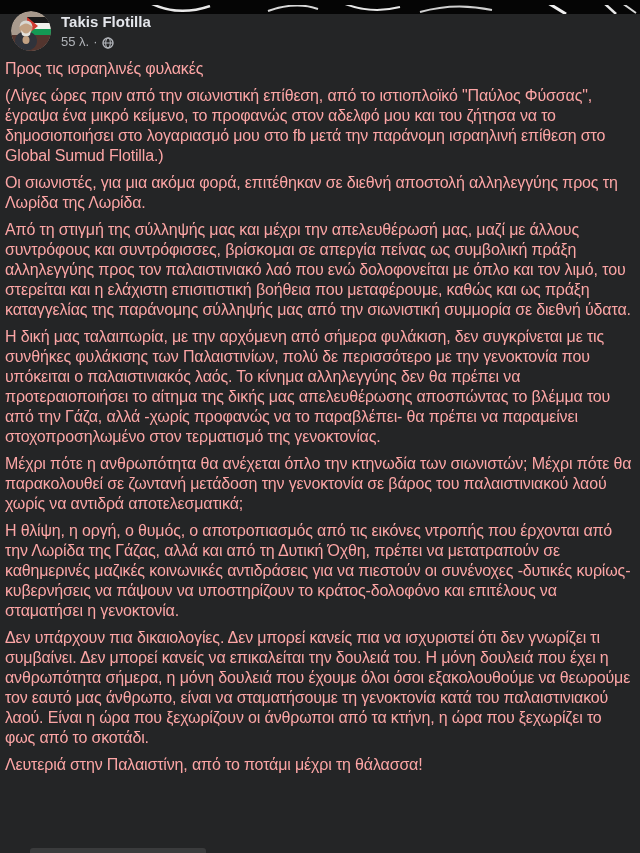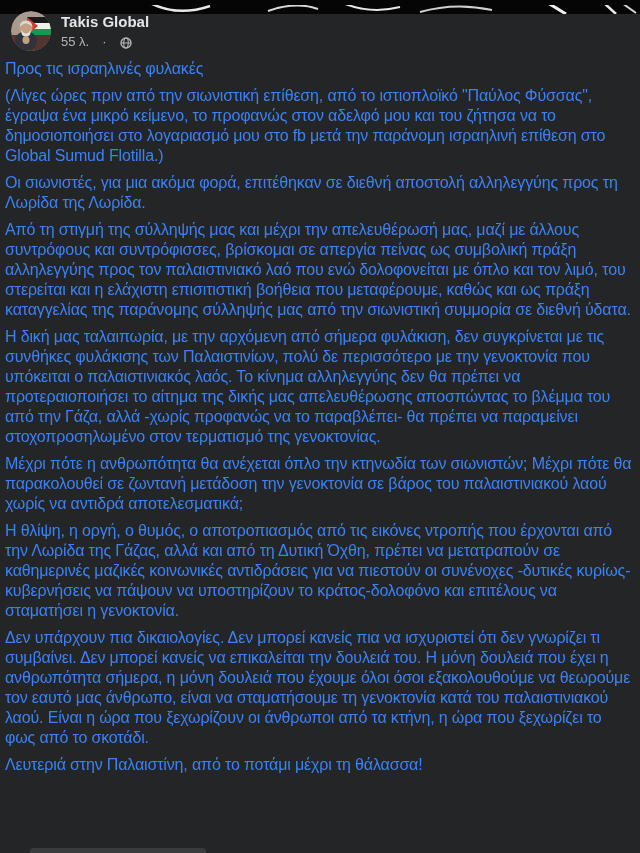--- a/index.html
+++ b/index.html
@@ -17,30 +17,30 @@
   .avatar {
     width:40px; height:40px; border-radius:50%; overflow:hidden;
     flex:0 0 40px; cursor:pointer; display:block;
   }
   .header-texts { margin-left:10px; padding-top:1px; }
   .author-name {
     font-size:15px; font-weight:bold; color:#e4e6eb; line-height:20px;
     cursor:pointer; display:inline-block;
   }
   .meta-row {
-    display:flex; align-items:center; gap:13px;
+    display:flex; align-items:center; gap:4px;
     font-size:13px; color:#b0b3b8; line-height:17px; margin-top:1px;
   }
   .meta-row a { color:#b0b3b8; text-decoration:none; cursor:pointer; }
   .globe { display:inline-block; width:12px; height:12px; margin-top:1px; }
   
   .post-body { padding:8px 6px 0 5px; }
   .post-body p {
     font-size:16px; line-height:20px; letter-spacing:-0.15px;
-    color:#3b82f6; margin-bottom:7px;
+    color:#fca5a5; margin-bottom:7px;
     white-space:pre-wrap;
   }
   
   .bottom-fragment {
     position:absolute; left:30px; bottom:0; width:176px; height:5px;
     background:#3a3b3c; border-radius:3px 3px 0 0;
   }
 </style>
 </head>
 <body>
@@ -79,21 +79,21 @@
 
         <ellipse cx="15" cy="30" rx="11" ry="10" fill="#30333b"></ellipse>
         <circle cx="15" cy="17" r="6.5" fill="#c2a183"></circle>
         <path d="M8.5,16 Q9,9.5 15,9.5 Q21,9.5 21.5,16 Q18,12.5 15,12.5 Q12,12.5 8.5,16Z" fill="#d9d7d2"></path>
         <path d="M10,19 Q15,26 20,19 L19,24 Q15,27 11,24Z" fill="#e3e1dc"></path>
         <ellipse cx="15" cy="29" rx="3.5" ry="4" fill="#c2a183"></ellipse>
       </g>
     </svg>
   </span>
   <div class="header-texts">
-    <span class="author-name">Takis Global</span>
+    <span class="author-name">Takis Flotilla</span>
     <div class="meta-row">
       <a>55 λ.</a>
       <span>·</span>
       <span class="globe">
         <svg width="12" height="12" viewBox="0 0 12 12" aria-hidden="true">
           <circle cx="6" cy="6" r="5" fill="none" stroke="#b0b3b8" stroke-width="1.4"></circle>
           <ellipse cx="6" cy="6" rx="2.3" ry="5" fill="none" stroke="#b0b3b8" stroke-width="1.1"></ellipse>
           <line x1="1" y1="6" x2="11" y2="6" stroke="#b0b3b8" stroke-width="1.1"></line>
         </svg>
       </span>

